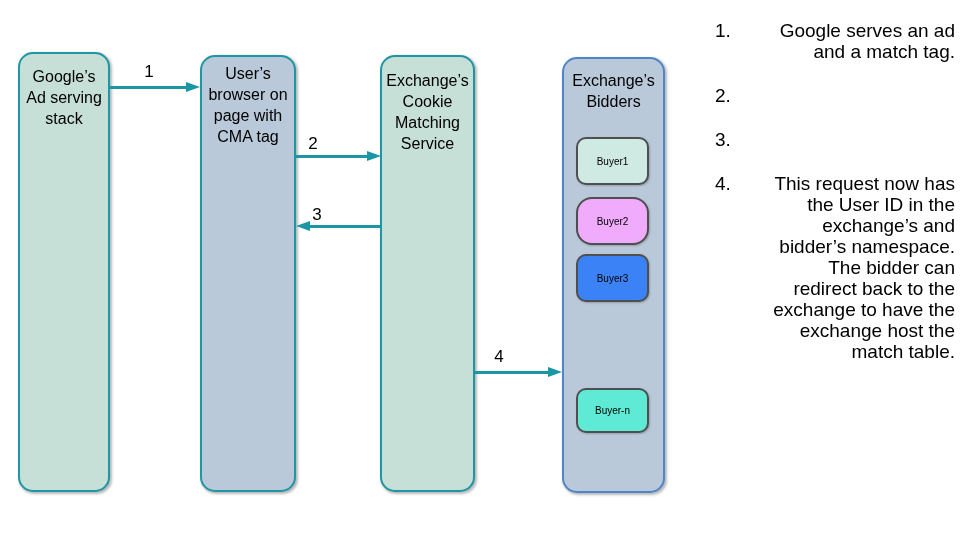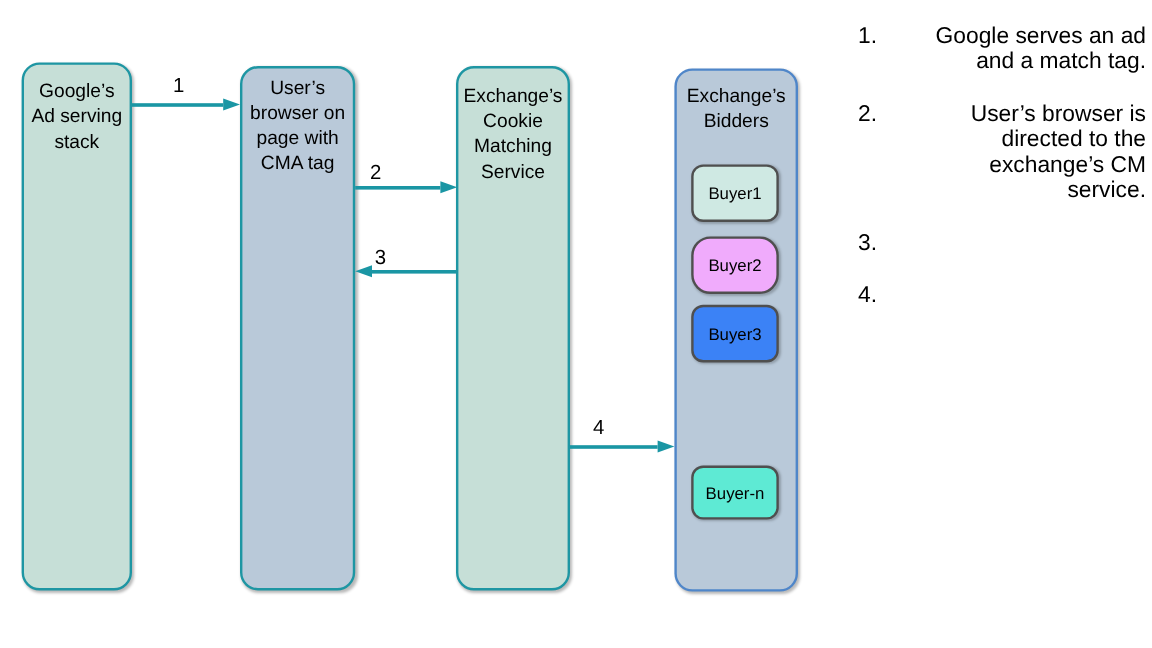--- a/index.html
+++ b/index.html
@@ -44,21 +44,21 @@
     left: 12px;
     width: 73px;
     height: 48px;
     box-sizing: border-box;
     border: 2px solid #4f4f4f;
     border-radius: 10px;
     box-shadow: 1px 1px 2px rgba(0,0,0,0.22);
     display: flex;
     align-items: center;
     justify-content: center;
-    font-size: 14px;
+    font-size: 10px;
   }
   .buyer-1 { top: 78px;  }
   .buyer-2 { top: 138px; }
   .buyer-3 { top: 195px; }
   .buyer-n { top: 329px; height: 45px; }
   
   .arrow-line {
     position: absolute;
     height: 3px;
   }
@@ -157,26 +157,31 @@
   <span class="arrow-label" style="left:492px; top:348px;">4</span>
 
   <div class="steps">
     <div class="step">
       <div class="step-num">1.</div>
       <div class="step-text">Google serves an ad
 and a match tag.</div>
     </div>
     <div class="step">
       <div class="step-num">2.</div>
-      <div class="step-text">User’s browser is
-directed to the
-exchange’s CM
-service.</div>
     </div>
     <div class="step">
       <div class="step-num">3.</div>
     </div>
     <div class="step">
       <div class="step-num">4.</div>
+      <div class="step-text">This request now has
+the User ID in the
+exchange’s and
+bidder’s namespace.
+The bidder can
+redirect back to the
+exchange to have the
+exchange host the
+match table.</div>
     </div>
   </div>
 
 </div>
 
 </body></html>

